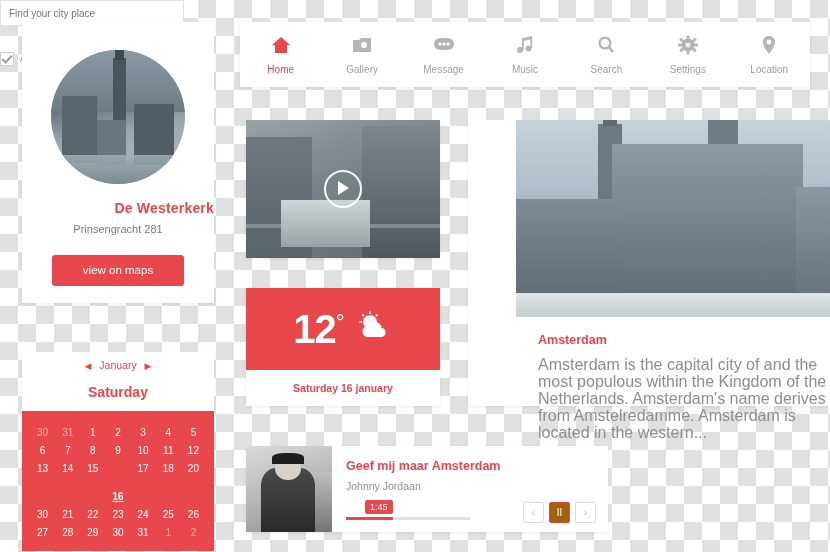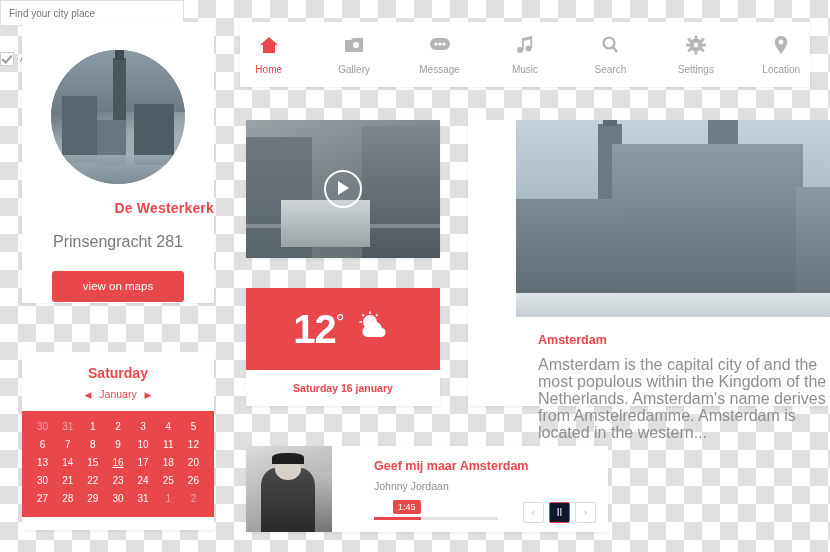--- a/index.html
+++ b/index.html
@@ -13,21 +13,21 @@
     background-color: #ffffff;
     background-image:
       linear-gradient(45deg, #e0e0e0 25%, transparent 25%, transparent 75%, #e0e0e0 75%),
       linear-gradient(45deg, #e0e0e0 25%, transparent 25%, transparent 75%, #e0e0e0 75%);
     background-size: 36px 36px;
     background-position: 0 0, 18px 18px;
     position: relative;
     overflow: hidden;
   }
 
-  .panel { position: absolute; background: #ffffff; gap: 28px; }
+  .panel { position: absolute; background: #ffffff; }
 
   
   #profile-card {
     left: 22px; top: 22px; width: 192px; height: 281px;
     box-shadow: 0 1px 3px rgba(0,0,0,0.08);
   }
   #profile-photo {
     width: 134px; height: 134px; border-radius: 50%;
     margin: 28px auto 0; overflow: hidden; position: relative;
     background: linear-gradient(170deg, #7d8b93 0%, #5e6a72 35%, #9aa7ad 60%, #b9c3c7 100%);
@@ -42,21 +42,21 @@
   .ph-b2 { position:absolute; left:62%; top:40%; width:30%; height:46%; background:#515d65; }
   .ph-b3 { position:absolute; left:34%; top:52%; width:22%; height:34%; background:#6a767d; }
   .ph-water { position:absolute; left:0; bottom:0; width:100%; height:22%;
     background: linear-gradient(180deg, rgba(160,175,182,0.85), rgba(120,135,145,0.95)); }
 
   #profile-name {
     text-align:right; color:#e8474c; font-size:14px; font-weight:bold;
     margin-top: 16px; letter-spacing: 0.2px;
   }
   #profile-address {
-    text-align:center; color:#787878; font-size:16px; margin-top:17px;
+    text-align:center; color:#787878; font-size:11px; margin-top:7px;
   }
   #maps-button {
     display:block; margin: 20px auto 0; width: 132px; height: 31px; line-height:31px;
     background:#e8474c; color:#fff; border:none; border-radius:3px;
     font-size:11.5px; font-family:"Liberation Sans", sans-serif; cursor:pointer;
     text-align:center; padding:0;
   }
 
   
   #calendar-card {
@@ -64,28 +64,28 @@
     box-shadow: 0 1px 3px rgba(0,0,0,0.08);
   }
   #calendar-weekday {
     text-align:center; color:#e8474c; font-size:14px; font-weight:bold; padding-top:13px;
   }
   #calendar-month-row {
     text-align:center; margin-top:7px; color:#e8474c; font-size:10.5px;
   }
   #calendar-month-row .chev { color:#e8474c; font-size:9px; padding:0 5px; cursor:pointer; }
   #calendar-grid {
-    margin-top: 11px; background:#e8474c; padding: 9px 8px 11px;
+    margin-top: 11px; background:#e8474c; padding: 15px 8px 11px;
     display:grid; grid-template-columns: repeat(7, 1fr); gap: 4px 0;
   }
   .cal-day {
     text-align:center; color:#ffffff; font-size:10px; line-height:14px; cursor:pointer;
   }
   .cal-day.muted { color: #f0a5a7; }
-  .cal-day.today { text-decoration: underline; font-weight:normal; }
+  .cal-day.today { text-decoration: underline; font-weight:bold;margin-top:28px; }
 
   
   #topnav {
     left: 240px; top: 22px; width: 570px; height: 65px;
     box-shadow: 0 1px 3px rgba(0,0,0,0.08);
     display:flex; align-items:center;
   }
   .nav-item {
     flex:1; text-align:center; color:#9d9d9d; font-size:10px; cursor:pointer;
     user-select:none;
@@ -197,21 +197,21 @@
   #music-time {
     position:absolute; left:33px; bottom:18px; background:#e8474c; color:#fff;
     font-size:9px; padding:2px 5px; border-radius:2px;
   }
   #music-controls { position:absolute; right:12px; bottom:9px; display:flex; gap:5px; }
   .mctl {
     width:21px; height:21px; border:1px solid #dcdcdc; background:#fff; color:#bdbdbd;
     font-size:10px; line-height:19px; text-align:center; cursor:pointer; border-radius:2px;
     padding:0; font-family:"Liberation Sans", sans-serif;
   }
-  .mctl.primary { background:#0f172a; border-color:#e8474c; color:#fff; }
+  .mctl.primary { background:#a16207; border-color:#e8474c; color:#fff; }
 
   
   #search-card { left: 626px; top: 452px; width: 184px; height: 78px; background:transparent; }
   #search-input {
     width: 100%; height: 26px; box-sizing:border-box; border:1px solid #dfdfdf;
     background:#fff; padding:0 8px; font-size:10px; color:#a9a9a9;
     font-family:"Liberation Sans", sans-serif; outline:none;
   }
   #search-row { margin-top: 20px; display:flex; align-items:center; justify-content:space-between; }
   #fav-wrap { display:flex; align-items:center; gap:6px; }
@@ -240,26 +240,26 @@
     <div class="ph-b2"></div>
     <div class="ph-b3"></div>
     <div class="ph-water"></div>
   </div>
   <div id="profile-name">De Westerkerk</div>
   <div id="profile-address">Prinsengracht 281</div>
   <button id="maps-button">view on maps</button>
 </div>
 
 <div class="panel" id="calendar-card">
-  <div id="calendar-weekday">Saturday</div>
   <div id="calendar-month-row">
     <span class="chev">◀</span>
     <span>January</span>
     <span class="chev">▶</span>
   </div>
+  <div id="calendar-weekday">Saturday</div>
   <div id="calendar-grid">
       <div class="cal-day muted">30</div>
       <div class="cal-day muted">31</div>
       <div class="cal-day">1</div>
       <div class="cal-day">2</div>
       <div class="cal-day">3</div>
       <div class="cal-day">4</div>
       <div class="cal-day">5</div>
       <div class="cal-day">6</div>
       <div class="cal-day">7</div>

